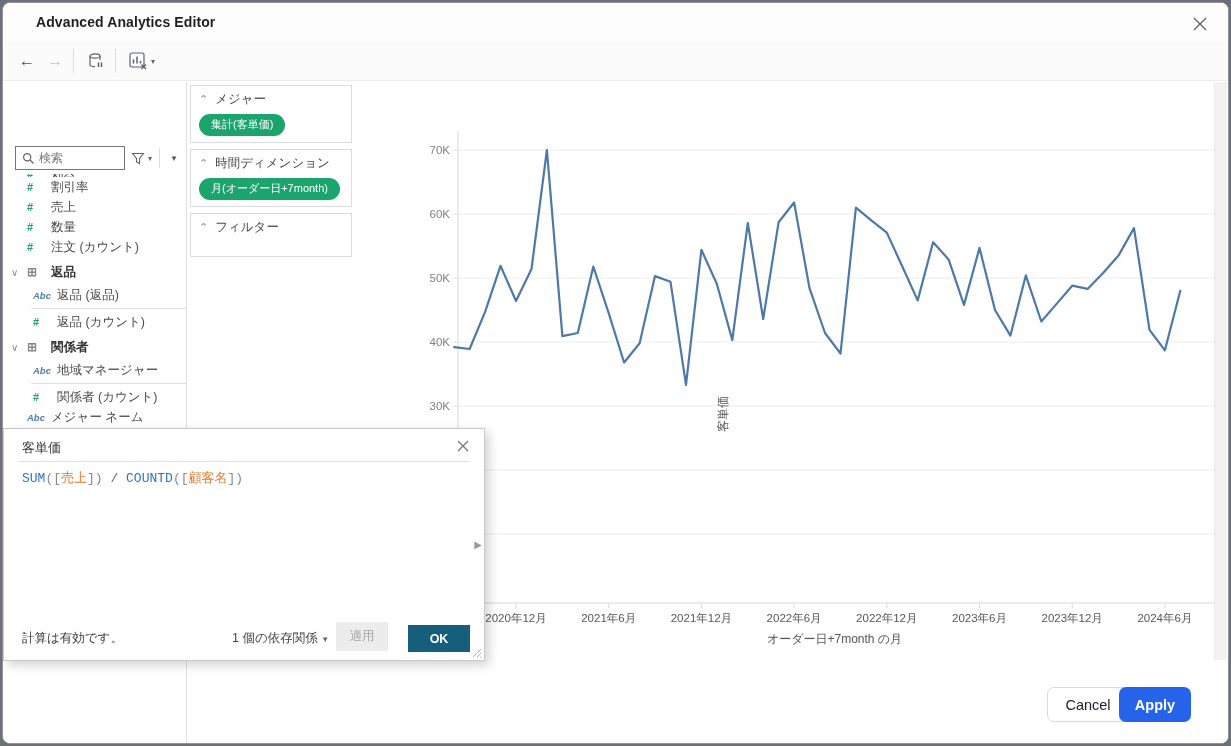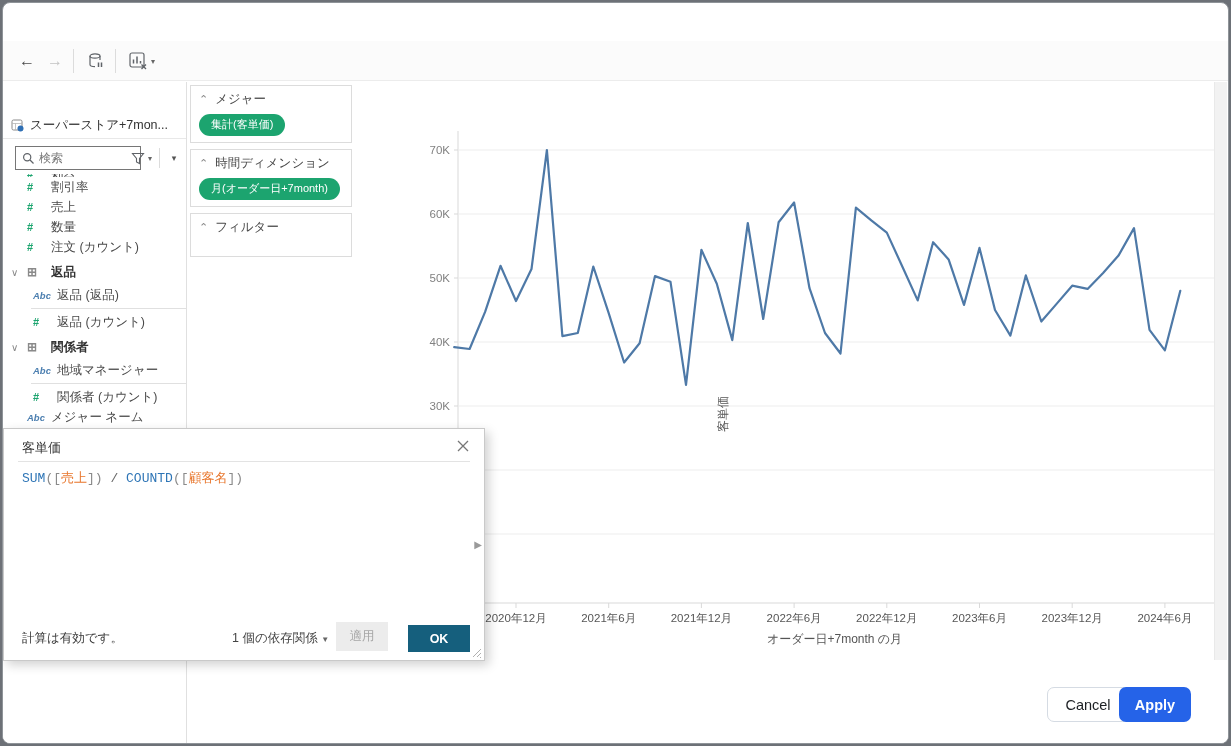--- a/index.html
+++ b/index.html
@@ -19,21 +19,21 @@
   .caret { font-size:8px; color:#666; margin-left:3px; }
   
   .left-panel { position:absolute; left:0; top:79px; width:184px; bottom:0; background:#fff; border-right:1px solid #e0e0e0; }
   .tabstrip { position:absolute; left:0; top:3px; right:0; height:24px; background:#f0f0f0; border-bottom:1px solid #d9d9d9; }
   .tab { position:absolute; top:0; height:24px; padding:0 10px; display:flex; align-items:center; font-size:12.5px; color:#333; }
   .tab.active { background:#fff; border:1px solid #d9d9d9; border-bottom:none; font-weight:700; color:#1a1a1a; height:25px; }
   .tab-collapse { position:absolute; right:6px; top:4px; color:#666; font-size:13px; cursor:pointer; }
   .datasource { position:absolute; left:0; top:30px; right:0; height:27px; display:flex; align-items:center; padding-left:8px; border-bottom:1px solid #e8e8e8; }
   .datasource .ds-label { font-size:12.5px; color:#333; margin-left:6px; white-space:nowrap; }
   .searchrow { position:absolute; left:0; top:62px; right:0; height:28px; }
-  .searchbox { position:absolute; left:12px; top:2px; width:126px; height:24px; border:1px solid #767676; background:#fff; display:flex; align-items:center; }
+  .searchbox { position:absolute; left:12px; top:2px; width:110px; height:24px; border:1px solid #767676; background:#fff; display:flex; align-items:center; }
   .searchbox input { border:none; outline:none; width:78px; font-size:12px; font-family:"Liberation Sans",sans-serif; color:#333; }
   .searchbox input::placeholder { color:#767676; }
   .funnel-btn { position:absolute; left:128px; top:4px; width:26px; height:20px; display:flex; align-items:center; cursor:pointer; }
   .search-sep { position:absolute; left:156px; top:4px; width:1px; height:20px; background:#dcdcdc; }
   .dd-btn { position:absolute; left:162px; top:4px; width:18px; height:20px; display:flex; align-items:center; justify-content:center; color:#555; font-size:9px; cursor:pointer; }
   .field-list { position:absolute; left:0; top:92px; right:0; bottom:0; overflow:hidden; }
   .frow { display:flex; align-items:center; height:20px; font-size:12.5px; color:#4a4a4a; padding-left:24px; cursor:pointer; white-space:nowrap; }
   .frow.clipped { height:9px; overflow:hidden; align-items:flex-start; margin-top:-6px; }
   .frow.group { height:26px; padding-left:8px; font-weight:700; color:#333; margin-top:2px; }
   .frow.child { padding-left:30px; }
@@ -74,20 +74,26 @@
   .grip { position:absolute; right:2px; bottom:2px; width:10px; height:10px; color:#aaa; cursor:nwse-resize; }
   
   .btn-cancel { position:absolute; left:1020px; top:684px; width:82px; height:35px; background:#fff; border:1px solid #d5dbe3; border-radius:7px; font-size:14.5px; color:#1c1f23; display:flex; align-items:center; justify-content:center; cursor:pointer;margin-left:24px; }
   .btn-apply { position:absolute; left:1116px; top:684px; width:72px; height:35px; background:#2563e8; border-radius:7px; font-size:14.5px; font-weight:700; color:#fff; display:flex; align-items:center; justify-content:center; cursor:pointer; }
 </style>
 </head>
 <body>
 
 <div class="window">
 
+  <div class="titlebar">
+    <div class="title">Advanced Analytics Editor</div>
+    <svg class="win-close" viewBox="0 0 16 16">
+      <path d="M2 2 L14 14 M14 2 L2 14" stroke="currentColor" stroke-width="1.4" fill="none"></path>
+    </svg>
+  </div>
 
   <div class="toolbar">
     <div class="tb-item" style="left:12px;width:24px;color:#4a4a4a;">
         <span class="arrow">←</span>
       </div>
     <div class="tb-item" style="left:40px;width:24px;color:#c3c3c3;">
         <span class="arrow">→</span>
       </div>
     <div class="tb-sep" style="left:70px;"></div>
     <div class="tb-item" style="left:78px;width:30px;">
@@ -103,28 +109,20 @@
       <svg width="19" height="18" viewBox="0 0 19 18">
         <rect x="1" y="1" width="14" height="14" rx="2" fill="none" stroke="#5f6368" stroke-width="1.2"></rect>
         <path d="M4.5 11.5 V7.5 M8 11.5 V4.5 M11.5 11.5 V9" stroke="#5f6368" stroke-width="1.5"></path>
         <path d="M12.5 12.5 L17 17 M17 12.5 L12.5 17" stroke="#5f6368" stroke-width="1.3"></path>
       </svg>
       <span class="caret">▾</span>
     </div>
   </div>
 
   <div class="left-panel">
-    <div class="datasource">
-      <svg width="13" height="13" viewBox="0 0 13 13">
-        <rect x="1" y="1" width="10" height="10" rx="1.5" fill="#fff" stroke="#8a8a8a" stroke-width="1"></rect>
-        <path d="M1 4.5 H11 M4.5 4.5 V11" stroke="#b5b5b5" stroke-width="0.8"></path>
-        <circle cx="9.5" cy="9.5" r="3" fill="#2f6fb4"></circle>
-      </svg>
-      <span class="ds-label">スーパーストア+7mon...</span>
-    </div>
     <div class="searchrow">
       <div class="searchbox">
         <svg width="13" height="13" viewBox="0 0 13 13" style="margin:0 4px 0 6px;">
           <circle cx="5.2" cy="5.2" r="3.6" fill="none" stroke="#5f6368" stroke-width="1.2"></circle>
           <path d="M8 8 L11.5 11.5" stroke="#5f6368" stroke-width="1.2"></path>
         </svg>
         <input type="text" placeholder="検索" style="">
       </div>
       <div class="funnel-btn">
         <svg width="14" height="13" viewBox="0 0 14 13">

